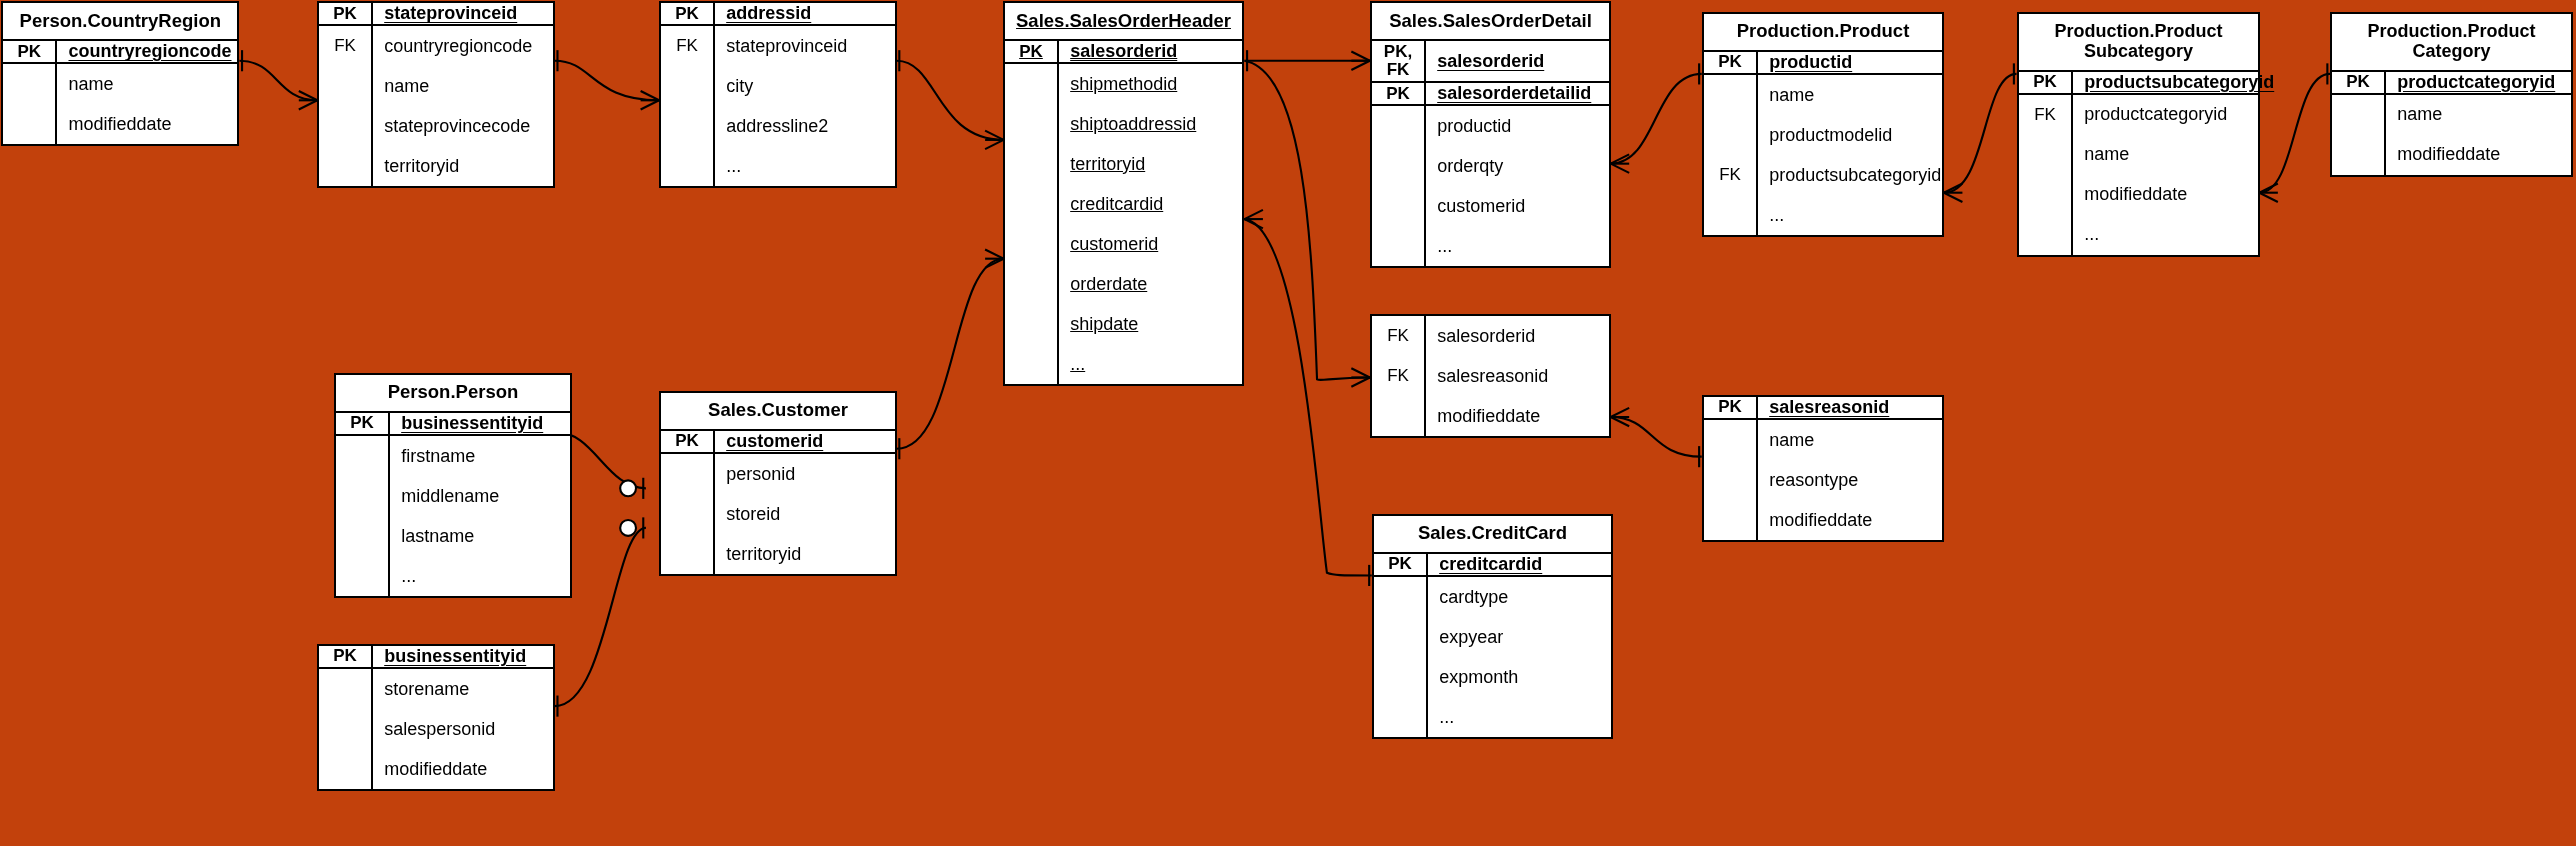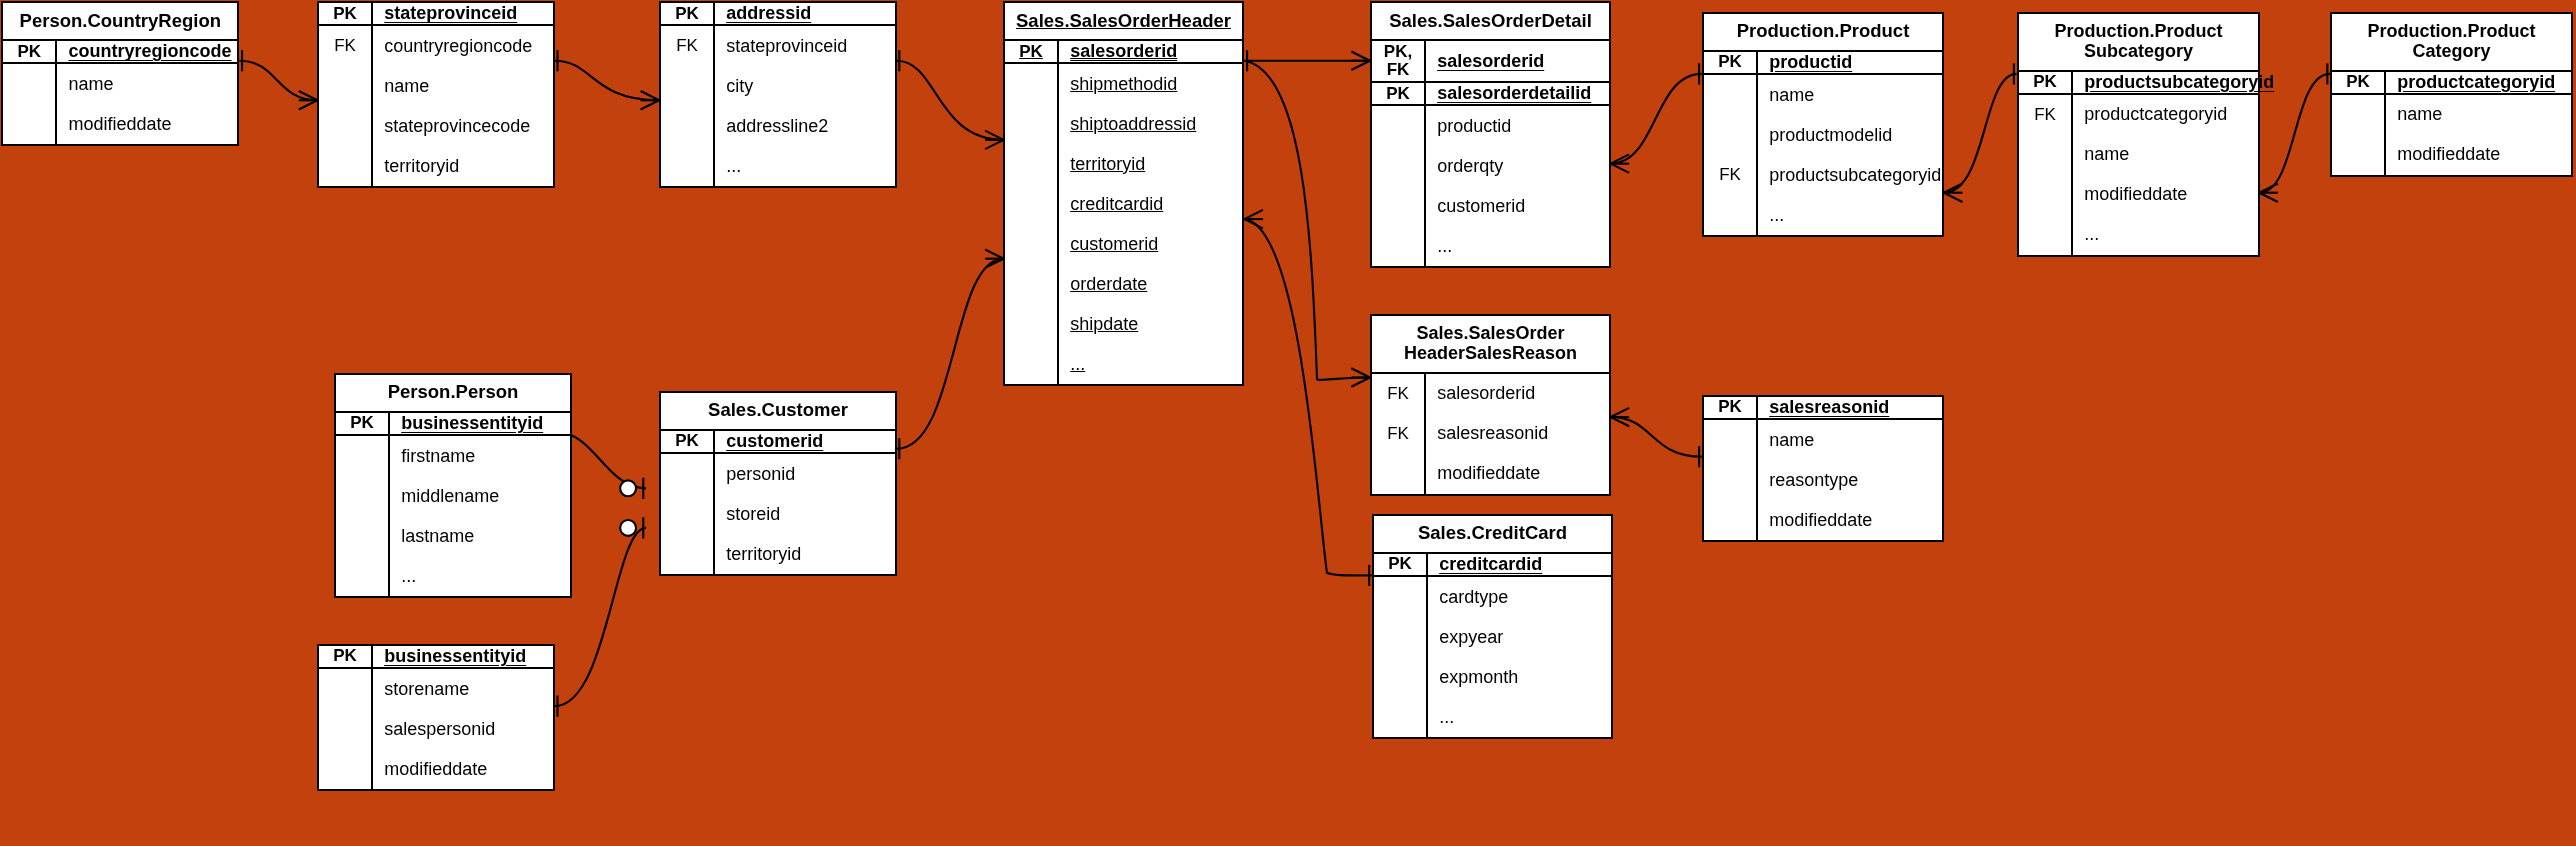--- a/index.html
+++ b/index.html
@@ -456,22 +456,20 @@
       </div>
       <div class="body-names">
         <div class="body-line">storename</div>
         <div class="body-line">salespersonid</div>
         <div class="body-line">modifieddate</div>
       </div>
     </div>
   </div>
 
   <div class="entity" style="left:1370px; top:314px; width:241px;">
-    <div class="entity-title" style="font-size:18px;">Sales.SalesOrder
-HeaderSalesReason</div>
     <div class="attr-body">
       <div class="body-keys">
         <div class="body-key-line fk" style="font-weight:normal;">FK</div>
         <div class="body-key-line fk" style="font-weight:normal;">FK</div>
         <div class="body-key-line"></div>
       </div>
       <div class="body-names">
         <div class="body-line">salesorderid</div>
         <div class="body-line">salesreasonid</div>
         <div class="body-line">modifieddate</div>

